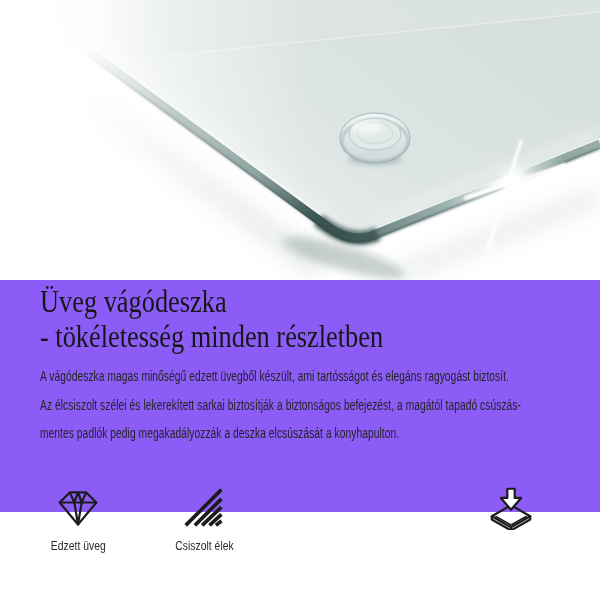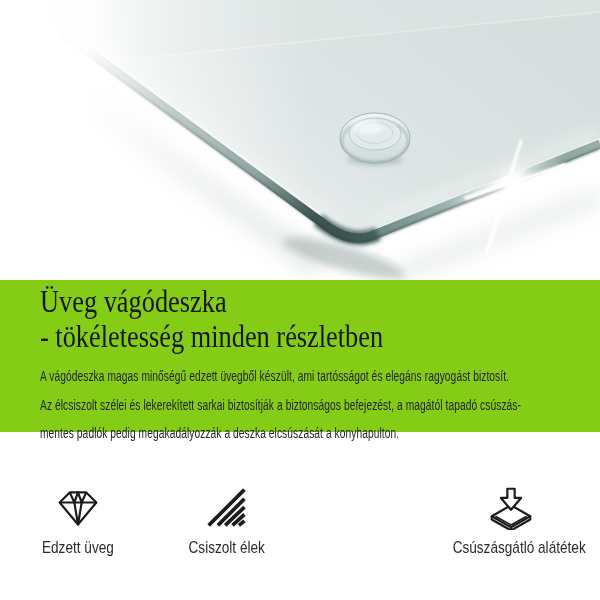--- a/index.html
+++ b/index.html
@@ -1,37 +1,37 @@
 <!DOCTYPE html>
 <html><head>
 <meta charset="utf-8">
 <style>
   html,body{margin:0;padding:0;background:#ffffff;}
   body{width:600px;height:600px;overflow:hidden;font-family:"Liberation Sans",sans-serif;}
-  .canvas{position:relative;width:600px;height:432px;background:#84cc16;}
+  .canvas{position:relative;width:600px;height:512px;background:#8b5cf6;}
   .photo{position:absolute;top:0;left:0;width:600px;height:280px;}
   .title{
     position:absolute;left:40px;top:284px;
     font-family:"Liberation Serif",serif;
     font-size:31px;line-height:35px;color:#161616;
     white-space:nowrap;
     transform:scaleX(.85);transform-origin:left top;
   }
   .desc{
     position:absolute;left:40px;top:362px;
     font-size:14px;line-height:28.5px;color:#242424;
     white-space:nowrap;letter-spacing:.1px;
     transform:scaleX(.73);transform-origin:left top;
   }
   .features{position:absolute;top:484px;left:0;width:600px;height:80px;}
   .feature{position:absolute;top:0;width:150px;text-align:center;}
-  .f1{left:3px}.f2{left:152px}.f3{left:287px}.f4{left:436px}
+  .f1{left:3px}.f2{left:129px}.f3{left:287px}.f4{left:436px}
   .iconbox{height:46px;display:flex;align-items:flex-end;justify-content:center;}
   .ficon{display:block;width:44px;height:44px;}
-  .flabel{margin-top:8px;font-size:17px;color:#2b2b2b;white-space:nowrap;}
+  .flabel{margin-top:8px;font-size:13px;color:#2b2b2b;white-space:nowrap;}
   .flabel span{display:inline-block;transform:scaleX(.8);transform-origin:center top;}
 </style>
 </head>
 <body>
 
 <div class="canvas">
 
   <div class="photo">
     <svg width="600" height="280" viewBox="0 0 600 280">
       <defs>
@@ -166,17 +166,16 @@
     <div class="feature f4">
       <div class="iconbox">
         <svg class="ficon" viewBox="0 0 48 48" fill="none" stroke="#1c1c1c" stroke-width="2.4" stroke-linejoin="round">
           <path d="M24,21 L45,33 L24,45 L3,33 Z"></path>
           <path d="M7,33 L24,42.5 L41,33" stroke-width="1.8"></path>
           <path d="M3,33 L3,36.5 L24,48.5 L45,36.5 L45,33"></path>
           <path d="M24,45 L24,48.5"></path>
           <path d="M20,3 L28,3 L28,13 L35,13 L24,26 L13,13 L20,13 Z" fill="#ffffff"></path>
         </svg>
       </div>
-      <div class="flabel"><span>Csúszásgátló alátétek</span></div>
     </div>
 
   </div>
 </div>
 
 </body></html>

